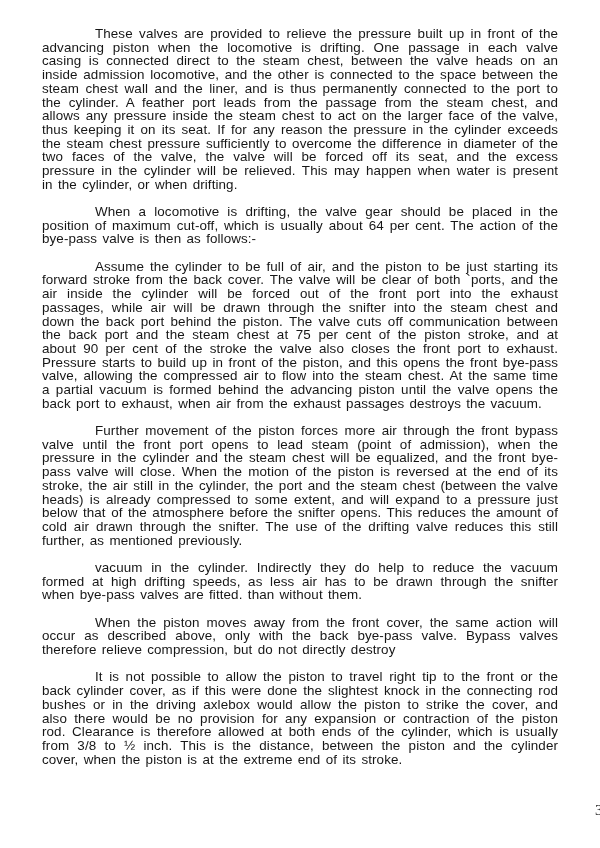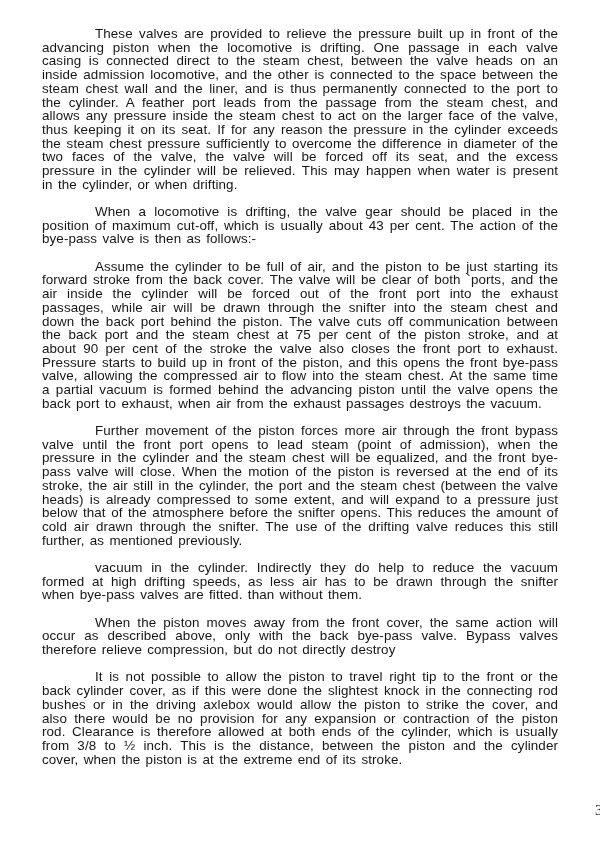--- a/index.html
+++ b/index.html
@@ -46,21 +46,21 @@
     line-height: 16px;
     color: #222222;
   }
 </style>
 </head>
 <body>
 
 <div class="doc-page">
   <div class="body-text">
     <p class="para">These valves are provided to relieve the pressure built up in front of the advancing piston when the locomotive is drifting. One passage in each valve casing is connected direct to the steam chest, between the valve heads on an inside admission locomotive, and the other is connected to the space between the steam chest wall and the liner, and is thus permanently connected to the port to the cylinder. A feather port leads from the passage from the steam chest, and allows any pressure inside the steam chest to act on the larger face of the valve, thus keeping it on its seat. If for any reason the pressure in the cylinder exceeds the steam chest pressure sufficiently to overcome the difference in diameter of the two faces of the valve, the valve will be forced off its seat, and the excess pressure in the cylinder will be relieved. This may happen when water is present in the cylinder, or when drifting.</p>
-    <p class="para">When a locomotive is drifting, the valve gear should be placed in the position of maximum cut-off, which is usually about 43 per cent. The action of the bye-pass valve is then as follows:-</p>
+    <p class="para">When a locomotive is drifting, the valve gear should be placed in the position of maximum cut-off, which is usually about 64 per cent. The action of the bye-pass valve is then as follows:-</p>
     <p class="para">Assume the cylinder to be full of air, and the piston to be just starting its forward stroke from the back cover. The valve will be clear of both `ports, and the air inside the cylinder will be forced out of the front port into the exhaust passages, while air will be drawn through the snifter into the steam chest and down the back port behind the piston. The valve cuts off communication between the back port and the steam chest at 75 per cent of the piston stroke, and at about 90 per cent of the stroke the valve also closes the front port to exhaust. Pressure starts to build up in front of the piston, and this opens the front bye-pass valve, allowing the compressed air to flow into the steam chest. At the same time a partial vacuum is formed behind the advancing piston until the valve opens the back port to exhaust, when air from the exhaust passages destroys the vacuum.</p>
     <p class="para">Further movement of the piston forces more air through the front bypass valve until the front port opens to lead steam (point of admission), when the pressure in the cylinder and the steam chest will be equalized, and the front bye-pass valve will close. When the motion of the piston is reversed at the end of its stroke, the air still in the cylinder, the port and the steam chest (between the valve heads) is already compressed to some extent, and will expand to a pressure just below that of the atmosphere before the snifter opens. This reduces the amount of cold air drawn through the snifter. The use of the drifting valve reduces this still further, as mentioned previously.</p>
     <p class="para">vacuum in the cylinder. Indirectly they do help to reduce the vacuum formed at high drifting speeds, as less air has to be drawn through the snifter when bye-pass valves are fitted. than without them.</p>
     <p class="para">When the piston moves away from the front cover, the same action will occur as described above, only with the back bye-pass valve. Bypass valves therefore relieve compression, but do not directly destroy</p>
     <p class="para">It is not possible to allow the piston to travel right tip to the front or the back cylinder cover, as if this were done the slightest knock in the connecting rod bushes or in the driving axlebox would allow the piston to strike the cover, and also there would be no provision for any expansion or contraction of the piston rod. Clearance is therefore allowed at both ends of the cylinder, which is usually from 3/8 to ½ inch. This is the distance, between the piston and the cylinder cover, when the piston is at the extreme end of its stroke.</p>
   </div>
   <div class="page-number">36</div>
 </div>
 
 </body></html>

